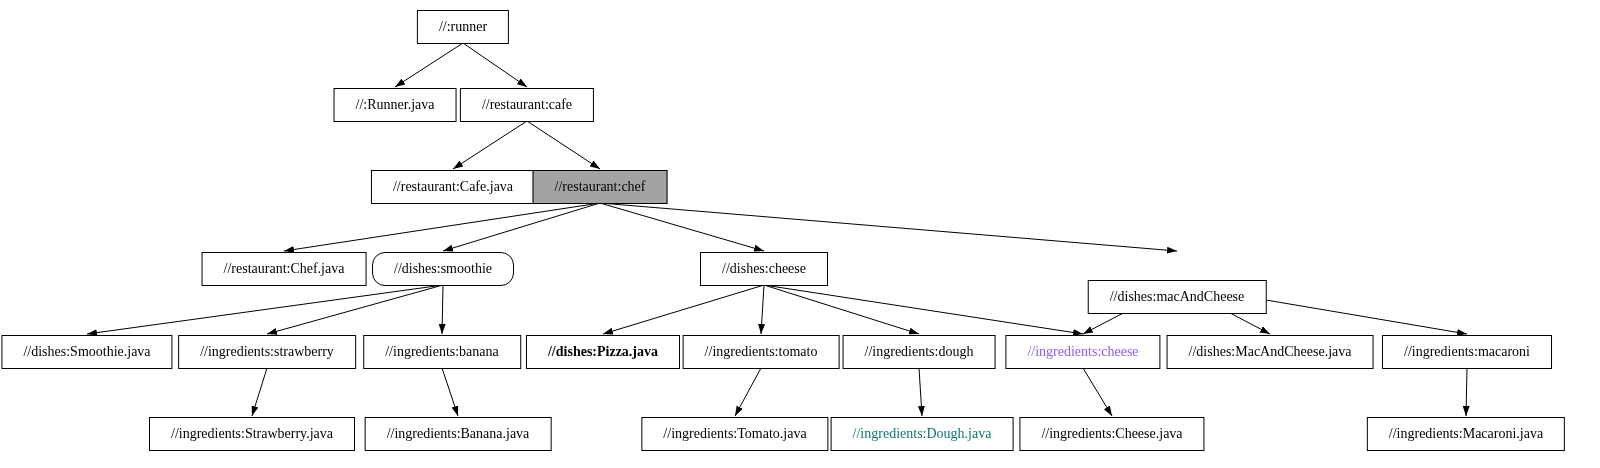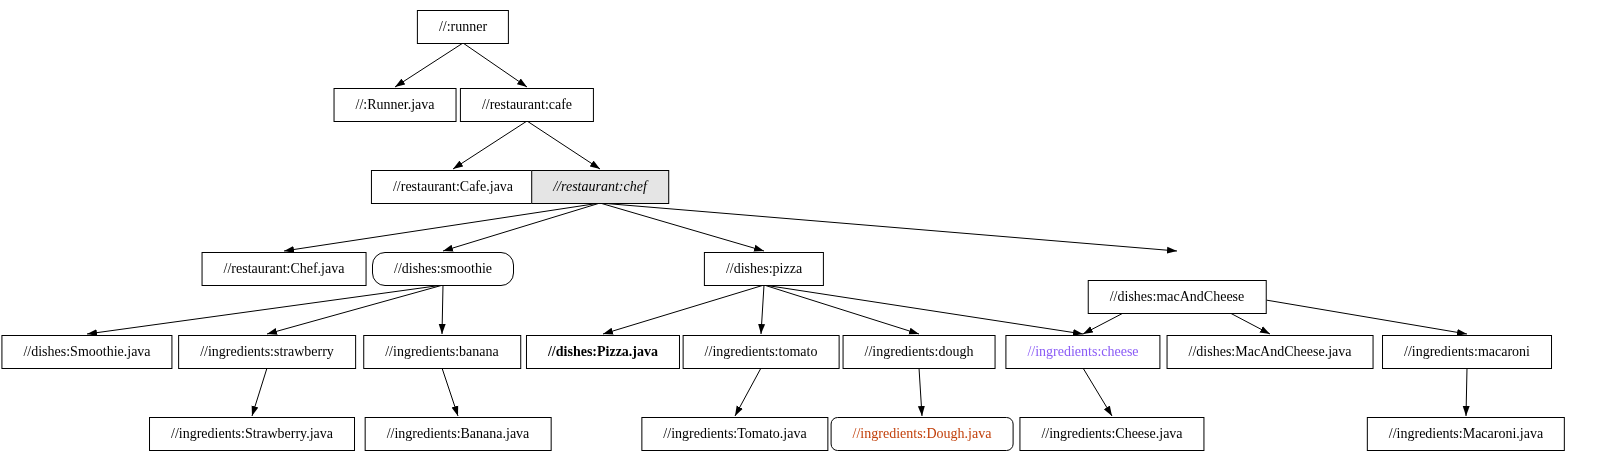--- a/index.html
+++ b/index.html
@@ -71,34 +71,34 @@
         <line x1="1177" y1="285" x2="1270" y2="334" stroke="#000000" stroke-width="1" marker-end="url(#arrowhead)"></line>
         <line x1="1177" y1="285" x2="1467" y2="334" stroke="#000000" stroke-width="1" marker-end="url(#arrowhead)"></line>
         <line x1="1467" y1="368" x2="1466" y2="416" stroke="#000000" stroke-width="1" marker-end="url(#arrowhead)"></line>
       </g>
   </svg>
   <div id="node-layer">
       <div class="node" style="left: 463px; top: 10px; background: rgb(255, 255, 255); border-color: rgb(0, 0, 0); color: rgb(0, 0, 0);">//:runner</div>
       <div class="node" style="left: 395px; top: 88px; background: rgb(255, 255, 255); border-color: rgb(0, 0, 0); color: rgb(0, 0, 0);">//:Runner.java</div>
       <div class="node" style="left: 527px; top: 88px; background: rgb(255, 255, 255); border-color: rgb(0, 0, 0); color: rgb(0, 0, 0);">//restaurant:cafe</div>
       <div class="node" style="left: 453px; top: 170px; background: rgb(255, 255, 255); border-color: rgb(0, 0, 0); color: rgb(0, 0, 0);">//restaurant:Cafe.java</div>
-      <div class="node" style="left: 600px; top: 170px; background: #e5e5e5; border-color: rgb(0, 0, 0); color: rgb(0, 0, 0); font-style: italic;">//restaurant:chef</div>
+      <div class="node" style="left: 600px; top: 170px; background: #a3a3a3; border-color: rgb(0, 0, 0); color: rgb(0, 0, 0);">//restaurant:chef</div>
       <div class="node" style="left: 284px; top: 252px; background: rgb(255, 255, 255); border-color: rgb(0, 0, 0); color: rgb(0, 0, 0);">//restaurant:Chef.java</div>
       <div class="node" style="left: 443px; top: 252px; background: rgb(255, 255, 255); border-color: rgb(0, 0, 0); color: rgb(0, 0, 0); border-radius: 13px;">//dishes:smoothie</div>
-      <div class="node" style="left: 764px; top: 252px; background: rgb(255, 255, 255); border-color: rgb(0, 0, 0); color: rgb(0, 0, 0);">//dishes:pizza</div>
+      <div class="node" style="left: 764px; top: 252px; background: rgb(255, 255, 255); border-color: rgb(0, 0, 0); color: rgb(0, 0, 0);">//dishes:cheese</div>
       <div class="node" style="left: 1177px; top: 252px; background: rgb(255, 255, 255); border-color: rgb(0, 0, 0); color: rgb(0, 0, 0); margin-top: 28px;">//dishes:macAndCheese</div>
       <div class="node" style="left: 87px; top: 335px; background: rgb(255, 255, 255); border-color: rgb(0, 0, 0); color: rgb(0, 0, 0);">//dishes:Smoothie.java</div>
       <div class="node" style="left: 267px; top: 335px; background: rgb(255, 255, 255); border-color: rgb(0, 0, 0); color: rgb(0, 0, 0);">//ingredients:strawberry</div>
       <div class="node" style="left: 442px; top: 335px; background: rgb(255, 255, 255); border-color: rgb(0, 0, 0); color: rgb(0, 0, 0);">//ingredients:banana</div>
       <div class="node" style="left: 603px; top: 335px; background: rgb(255, 255, 255); border-color: rgb(0, 0, 0); color: rgb(0, 0, 0); font-weight: bold;">//dishes:Pizza.java</div>
       <div class="node" style="left: 761px; top: 335px; background: rgb(255, 255, 255); border-color: rgb(0, 0, 0); color: rgb(0, 0, 0);">//ingredients:tomato</div>
       <div class="node" style="left: 919px; top: 335px; background: rgb(255, 255, 255); border-color: rgb(0, 0, 0); color: rgb(0, 0, 0);">//ingredients:dough</div>
       <div class="node" style="left: 1083px; top: 335px; background: rgb(255, 255, 255); border-color: rgb(0, 0, 0); color: #8b5cf6;">//ingredients:cheese</div>
       <div class="node" style="left: 1270px; top: 335px; background: rgb(255, 255, 255); border-color: rgb(0, 0, 0); color: rgb(0, 0, 0);">//dishes:MacAndCheese.java</div>
       <div class="node" style="left: 1467px; top: 335px; background: rgb(255, 255, 255); border-color: rgb(0, 0, 0); color: rgb(0, 0, 0);">//ingredients:macaroni</div>
       <div class="node" style="left: 252px; top: 417px; background: rgb(255, 255, 255); border-color: rgb(0, 0, 0); color: rgb(0, 0, 0);">//ingredients:Strawberry.java</div>
       <div class="node" style="left: 458px; top: 417px; background: rgb(255, 255, 255); border-color: rgb(0, 0, 0); color: rgb(0, 0, 0);">//ingredients:Banana.java</div>
       <div class="node" style="left: 735px; top: 417px; background: rgb(255, 255, 255); border-color: rgb(0, 0, 0); color: rgb(0, 0, 0);">//ingredients:Tomato.java</div>
-      <div class="node" style="left: 922px; top: 417px; background: rgb(255, 255, 255); border-color: rgb(0, 0, 0); color: #c2410c; border-radius: 7px;">//ingredients:Dough.java</div>
+      <div class="node" style="left: 922px; top: 417px; background: rgb(255, 255, 255); border-color: rgb(0, 0, 0); color: #0f766e;">//ingredients:Dough.java</div>
       <div class="node" style="left: 1112px; top: 417px; background: rgb(255, 255, 255); border-color: rgb(0, 0, 0); color: rgb(0, 0, 0);">//ingredients:Cheese.java</div>
       <div class="node" style="left: 1466px; top: 417px; background: rgb(255, 255, 255); border-color: rgb(0, 0, 0); color: rgb(0, 0, 0);">//ingredients:Macaroni.java</div>
     </div>
 </div>
 
 </body></html>

